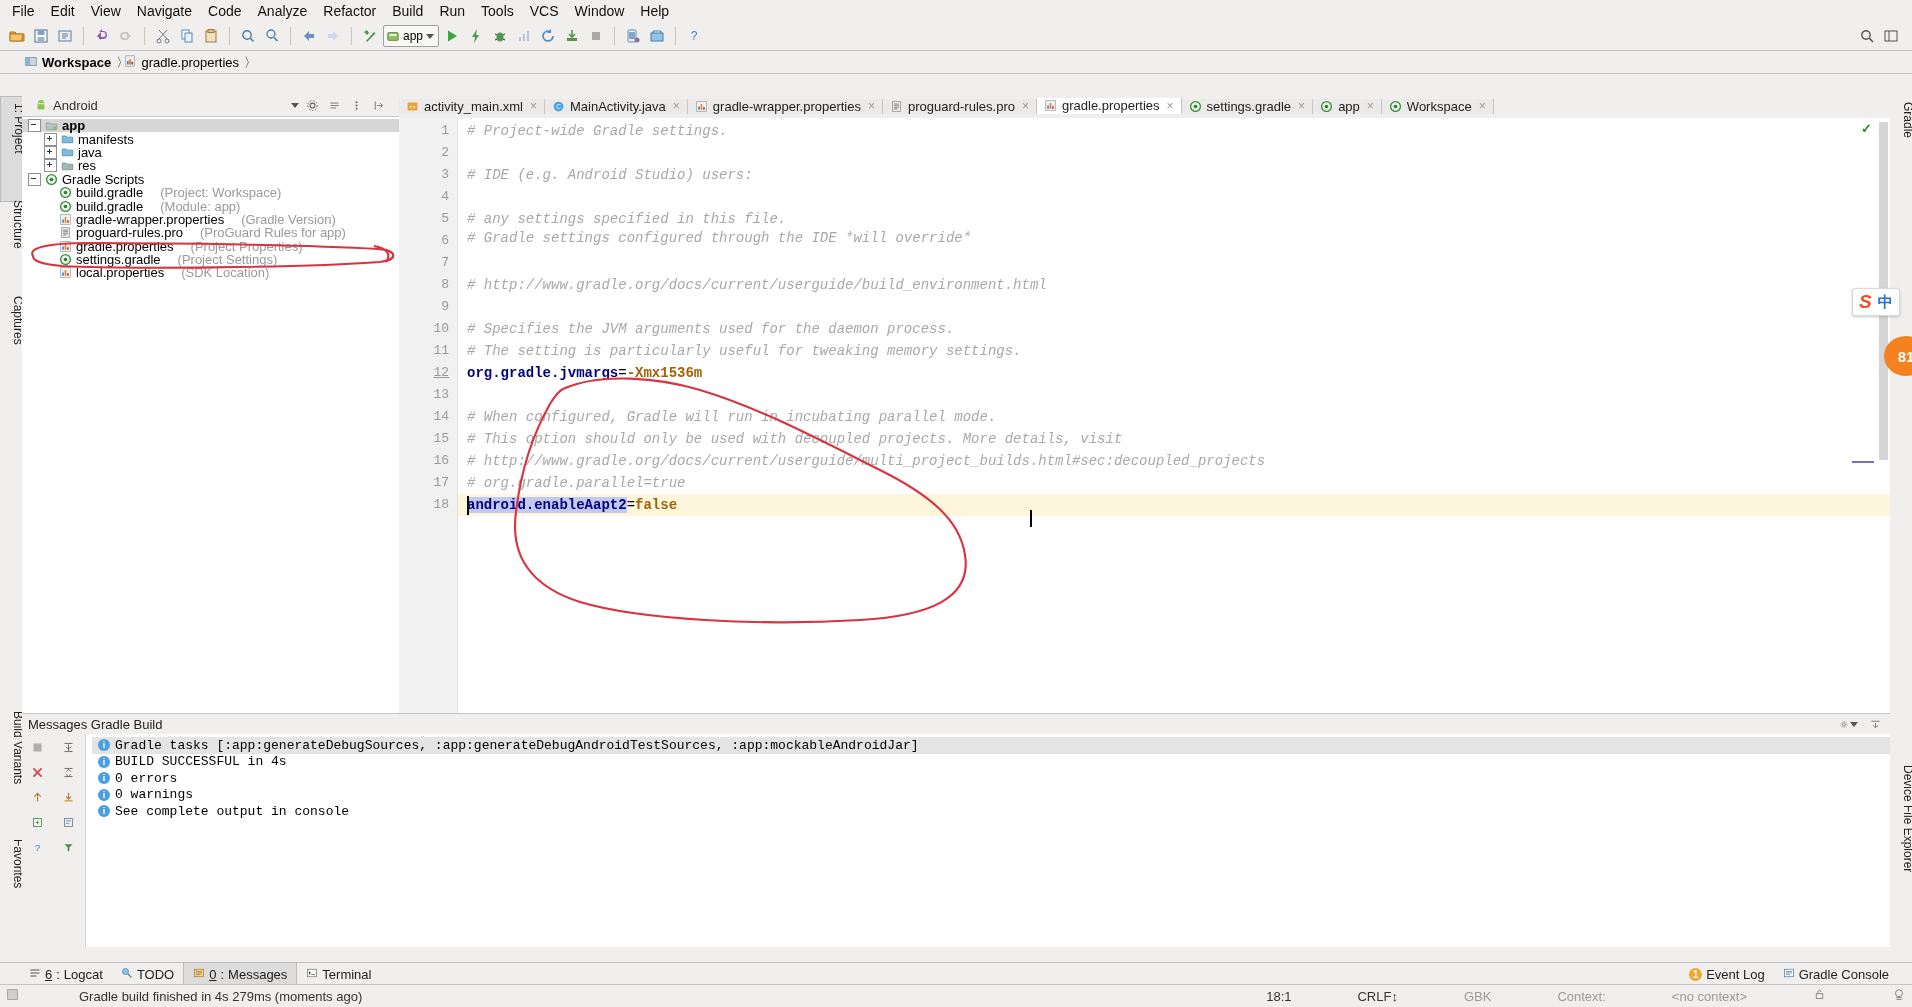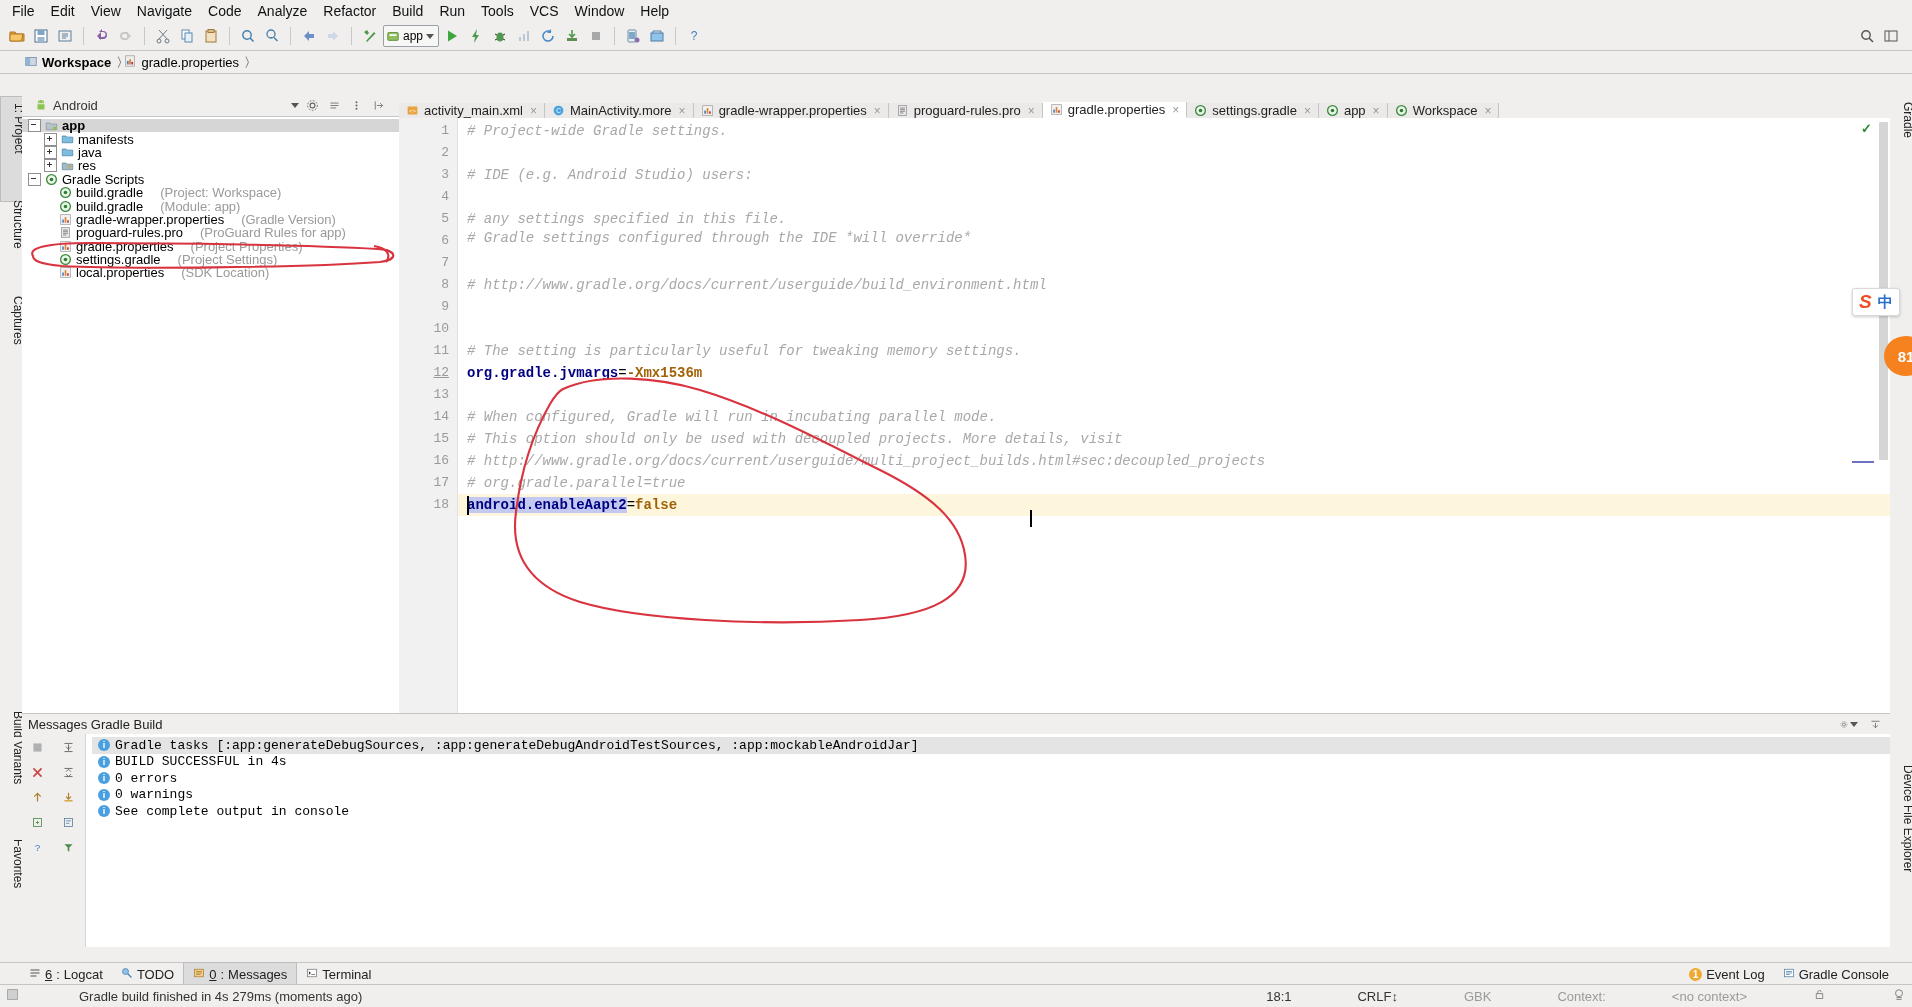--- a/index.html
+++ b/index.html
@@ -55,21 +55,21 @@
   .tog:before{content:"";position:absolute;left:2px;top:4px;width:5px;height:1px;background:#333;}
   .tog.plus:after{content:"";position:absolute;left:4px;top:2px;width:1px;height:5px;background:#333;}
   .togspace{width:14px;flex:none;}
   .ticon{width:15px;height:13px;margin-right:3px;flex:none;display:flex;align-items:center;justify-content:center;}
   .tlabel{font-size:13px;color:#000;}
   .tlabel.b{font-weight:bold;}
   .thint{font-size:13px;color:#9a9a9a;margin-left:17px;}
 
   
   .editor{position:absolute;left:399px;top:0;right:22px;bottom:234px;background:#fff;}
-  .tabstrip{height:24px;background:#f0efee;display:flex;align-items:flex-end;border-bottom:1px solid #c5c5c5;overflow:hidden;}
+  .tabstrip{height:24px;background:#f0efee;display:flex;align-items:center;border-bottom:1px solid #c5c5c5;overflow:hidden;}
   .etab{display:flex;align-items:center;gap:5px;padding:0 7px;border-right:1px solid #c5c5c5;background:#eceae8;font-size:13px;color:#222;white-space:nowrap;}
   .etab.active{background:#fff;border-bottom:1px solid #fff;}
   .etab .x{color:#999;font-size:12px;margin-left:2px;}
   .etab .ti{width:13px;height:13px;display:flex;align-items:center;justify-content:center;flex:none;}
 
   .codearea{position:absolute;left:0;top:24px;right:0;bottom:0;background:#fff;overflow:hidden;}
   .gutter{position:absolute;left:0;top:0;width:58px;bottom:0;background:#f1f1f1;border-right:1px solid #e0e0e0;}
   .gnum{position:absolute;right:8px;font-size:13px;color:#9a9a9a;font-family:"Liberation Mono",monospace;line-height:22px;height:22px;}
   .codelines{position:absolute;left:58px;top:0;right:0;bottom:0;}
   .cl{position:absolute;left:10px;height:22px;line-height:22px;font-family:"Liberation Mono",monospace;font-size:14px;white-space:pre;}
@@ -534,21 +534,21 @@
             <span>activity_main.xml</span>
             <span class="x">×</span>
           </div>
           <div class="etab">
             <span class="ti">
               <svg width="13" height="13" viewBox="0 0 16 16">
                 <circle cx="8" cy="8" r="6" fill="#4aa3e0"></circle>
                 <text x="8" y="11" font-size="8" text-anchor="middle" fill="#fff" font-family="Liberation Sans">C</text>
               </svg>
             </span>
-            <span>MainActivity.more</span>
+            <span>MainActivity.java</span>
             <span class="x">×</span>
           </div>
           <div class="etab">
             <span class="ti">
               <svg width="13" height="13" viewBox="0 0 16 16">
                 <rect x="2" y="2" width="12" height="12" fill="#f2f2f2" stroke="#a8a8a8"></rect>
                 <rect x="4" y="8" width="2" height="4" fill="#4a7fc0"></rect>
                 <rect x="7" y="5" width="2" height="7" fill="#e08030"></rect>
                 <rect x="10" y="9" width="2" height="3" fill="#c03030"></rect>
               </svg>
@@ -633,20 +633,21 @@
           </div>
         <div class="codelines" id="codelines">
             <div class="cl" style="top: 2px;"><span class="cmt"># Project-wide Gradle settings.</span></div>
             <div class="cl" style="top: 24px;"></div>
             <div class="cl" style="top: 46px;"><span class="cmt"># IDE (e.g. Android Studio) users:</span></div>
             <div class="cl" style="top: 68px; margin-top: 41px;"><span class="cmt"># Gradle settings configured through the IDE *will override*</span></div>
             <div class="cl" style="top: 90px;"><span class="cmt"># any settings specified in this file.</span></div>
             <div class="cl" style="top: 112px;"></div>
             <div class="cl" style="top: 156px;"><span class="cmt"># http://www.gradle.org/docs/current/userguide/build_environment.html</span></div>
             <div class="cl" style="top: 178px;"></div>
+            <div class="cl" style="top: 200px;"><span class="cmt"># Specifies the JVM arguments used for the daemon process.</span></div>
             <div class="cl" style="top: 222px;"><span class="cmt"># The setting is particularly useful for tweaking memory settings.</span></div>
             <div class="cl" style="top: 244px;"><span class="key">org.gradle.jvmargs</span><span class="eq">=</span><span class="val">-Xmx1536m</span></div>
             <div class="cl" style="top: 266px;"></div>
             <div class="cl" style="top: 288px;"><span class="cmt"># When configured, Gradle will run in incubating parallel mode.</span></div>
             <div class="cl" style="top: 310px;"><span class="cmt"># This option should only be used with decoupled projects. More details, visit</span></div>
             <div class="cl" style="top: 332px;"><span class="cmt"># http://www.gradle.org/docs/current/userguide/multi_project_builds.html#sec:decoupled_projects</span></div>
             <div class="cl" style="top: 354px;"><span class="cmt"># org.gradle.parallel=true</span></div>
             <div class="cl" style="top: 376px;"><span class="key selhl">android.enableAapt2</span><span class="eq">=</span><span class="val">false</span></div>
           </div>
         <div class="checkmark">✓</div>

